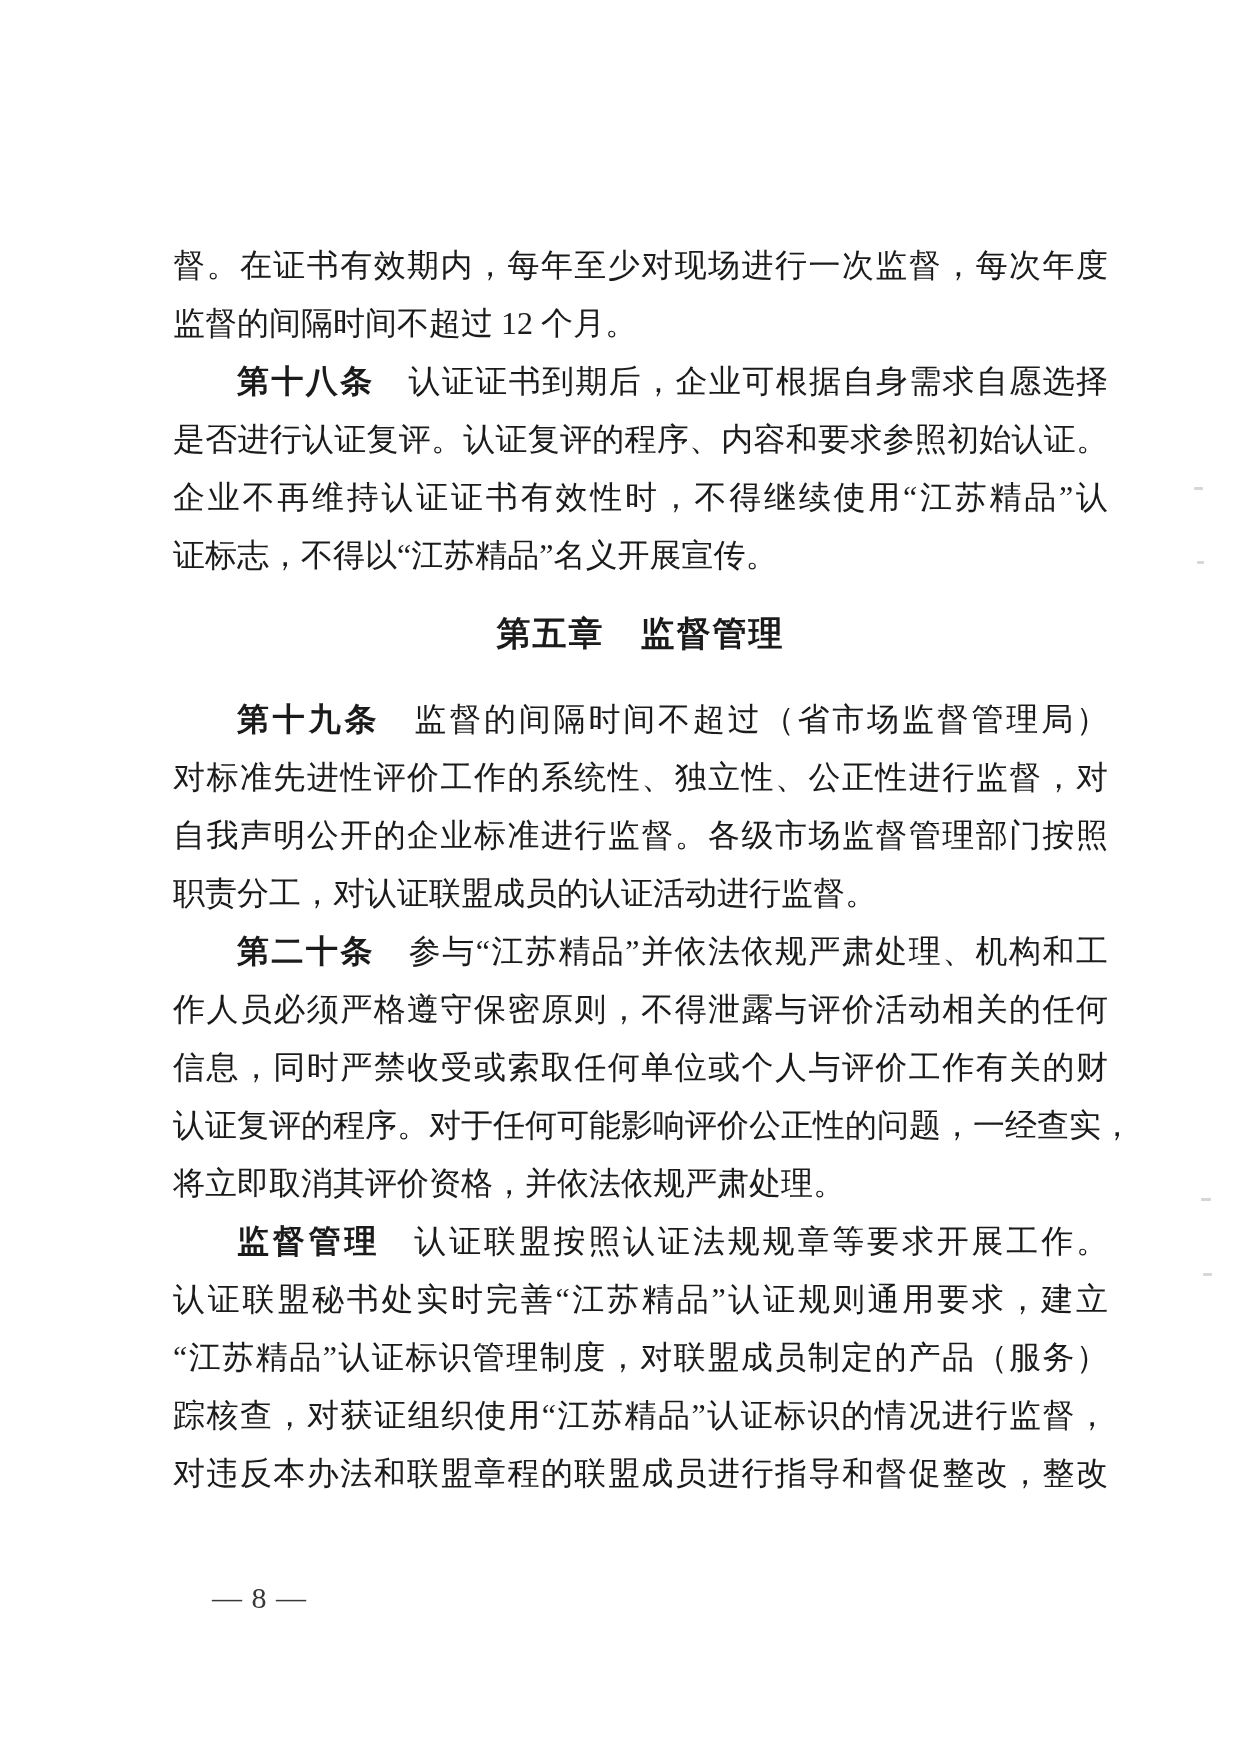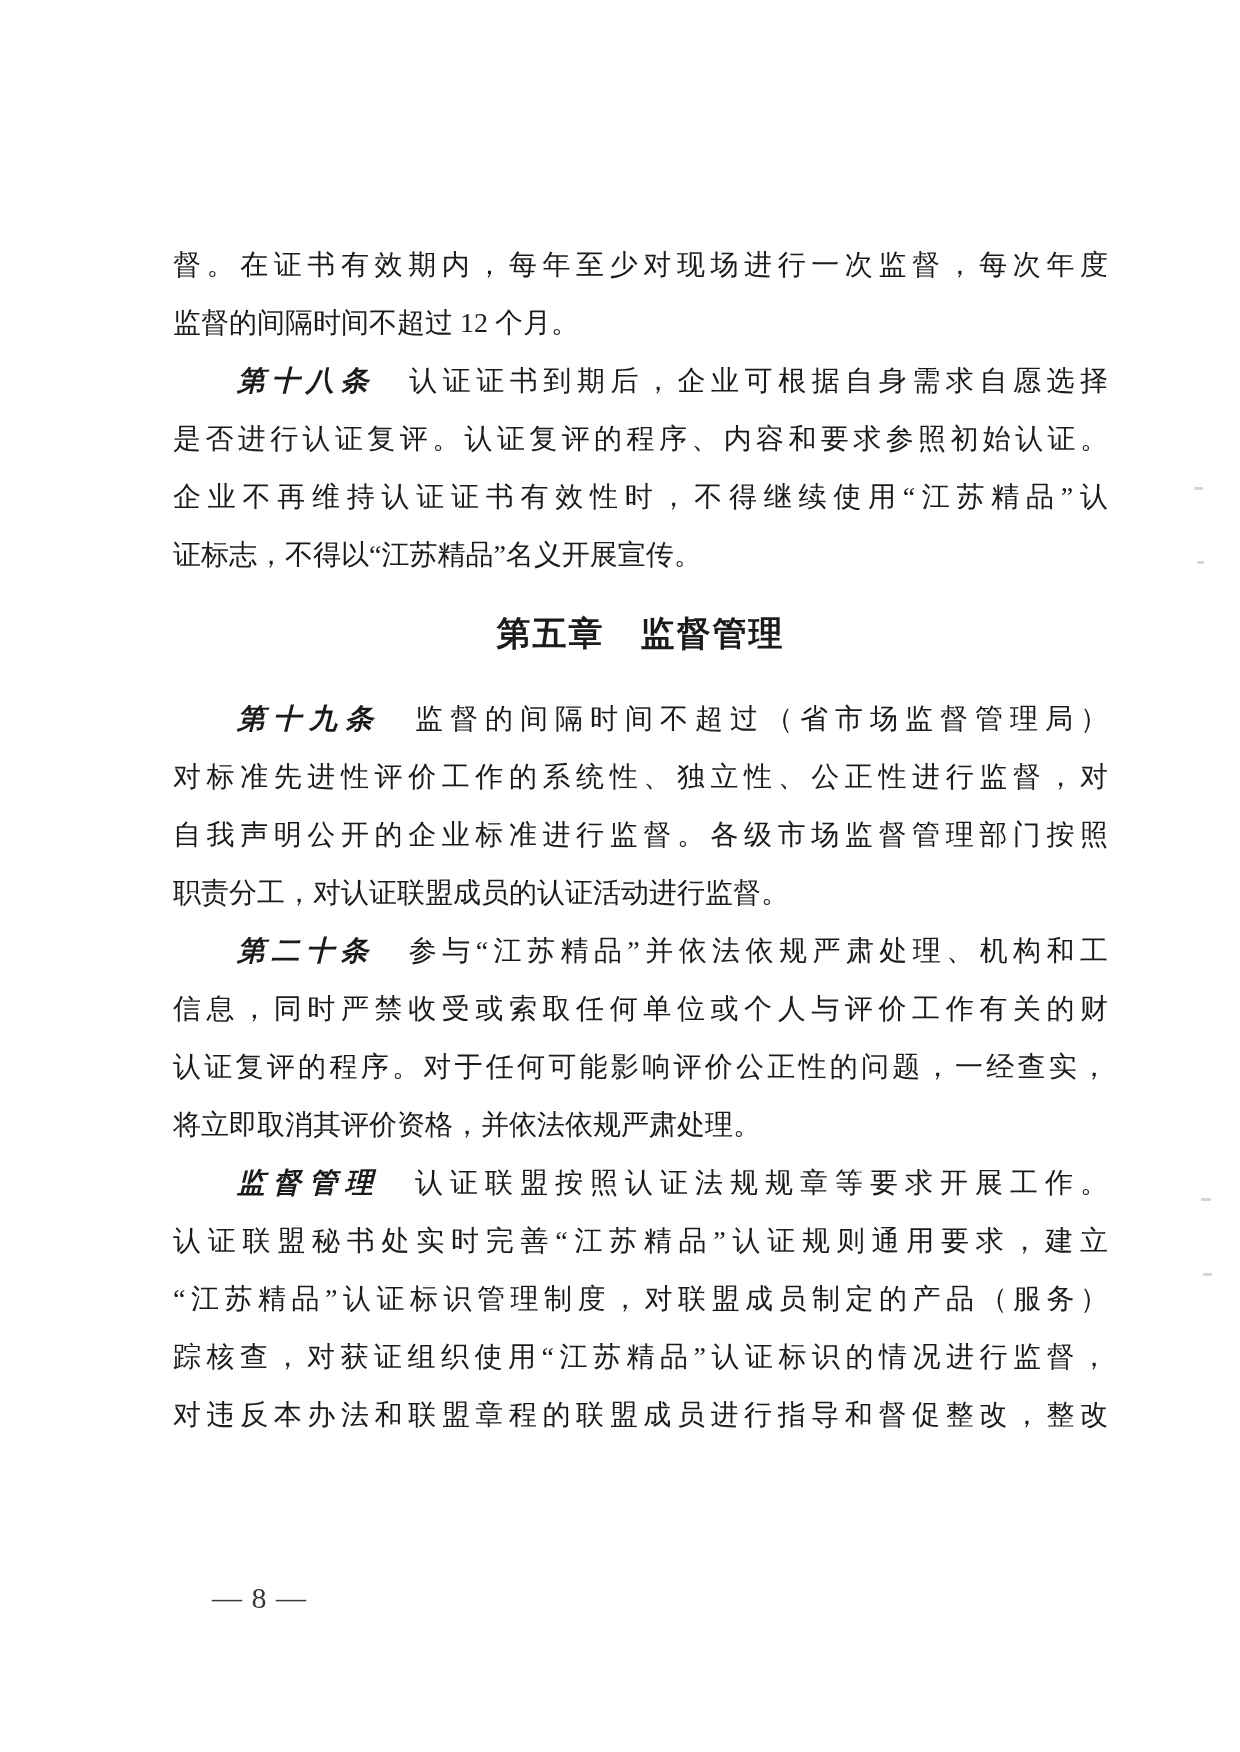--- a/index.html
+++ b/index.html
@@ -18,38 +18,37 @@
   }
   .content {
     position: absolute;
     left: 173px;
     top: 236px;
     width: 935px;
   }
   .line {
     height: 58px;
     line-height: 58px;
-    font-size: 28px;
+    font-size: 32px;
     text-align: justify;
     text-align-last: justify;
     white-space: nowrap;
   }
   .line.short {
     text-align: center;
     text-align-last: left;
   }
   .line.ind {
     text-indent: 64px;
   }
   .hd {
     font-weight: bold;
     font-family: "Liberation Sans", "DejaVu Sans", sans-serif;
     margin-right: 34px;
     letter-spacing: 1px;
-    font-style: italic;
   }
   .chapter {
     height: 58px;
     line-height: 58px;
     margin-top: 20px;
     margin-bottom: 28px;
     text-align: center;
     text-align-last: center;
     font-size: 34px;
     font-weight: bold;
@@ -87,20 +86,21 @@
     <div class="line"><span>企业不再维持认证证书有效性时，不得继续使用“江苏精品”认</span></div>
     <div class="line short"><span>证标志，不得以“江苏精品”名义开展宣传。</span></div>
 
     <div class="chapter"><span>第五章　监督管理</span></div>
 
     <div class="line ind"><span class="hd">第十九条</span><span>监督的间隔时间不超过（省市场监督管理局）</span></div>
     <div class="line"><span>对标准先进性评价工作的系统性、独立性、公正性进行监督，对</span></div>
     <div class="line"><span>自我声明公开的企业标准进行监督。各级市场监督管理部门按照</span></div>
     <div class="line short"><span>职责分工，对认证联盟成员的认证活动进行监督。</span></div>
     <div class="line ind"><span class="hd">第二十条</span><span>参与“江苏精品”并依法依规严肃处理、机构和工</span></div>
+    <div class="line"><span>作人员必须严格遵守保密原则，不得泄露与评价活动相关的任何</span></div>
     <div class="line"><span>信息，同时严禁收受或索取任何单位或个人与评价工作有关的财</span></div>
     <div class="line"><span>认证复评的程序。对于任何可能影响评价公正性的问题，一经查实，</span></div>
     <div class="line short"><span>将立即取消其评价资格，并依法依规严肃处理。</span></div>
     <div class="line ind"><span class="hd">监督管理</span><span>认证联盟按照认证法规规章等要求开展工作。</span></div>
     <div class="line"><span>认证联盟秘书处实时完善“江苏精品”认证规则通用要求，建立</span></div>
     <div class="line"><span>“江苏精品”认证标识管理制度，对联盟成员制定的产品（服务）</span></div>
     <div class="line"><span>踪核查，对获证组织使用“江苏精品”认证标识的情况进行监督，</span></div>
     <div class="line"><span>对违反本办法和联盟章程的联盟成员进行指导和督促整改，整改</span></div>
 
   </div>

